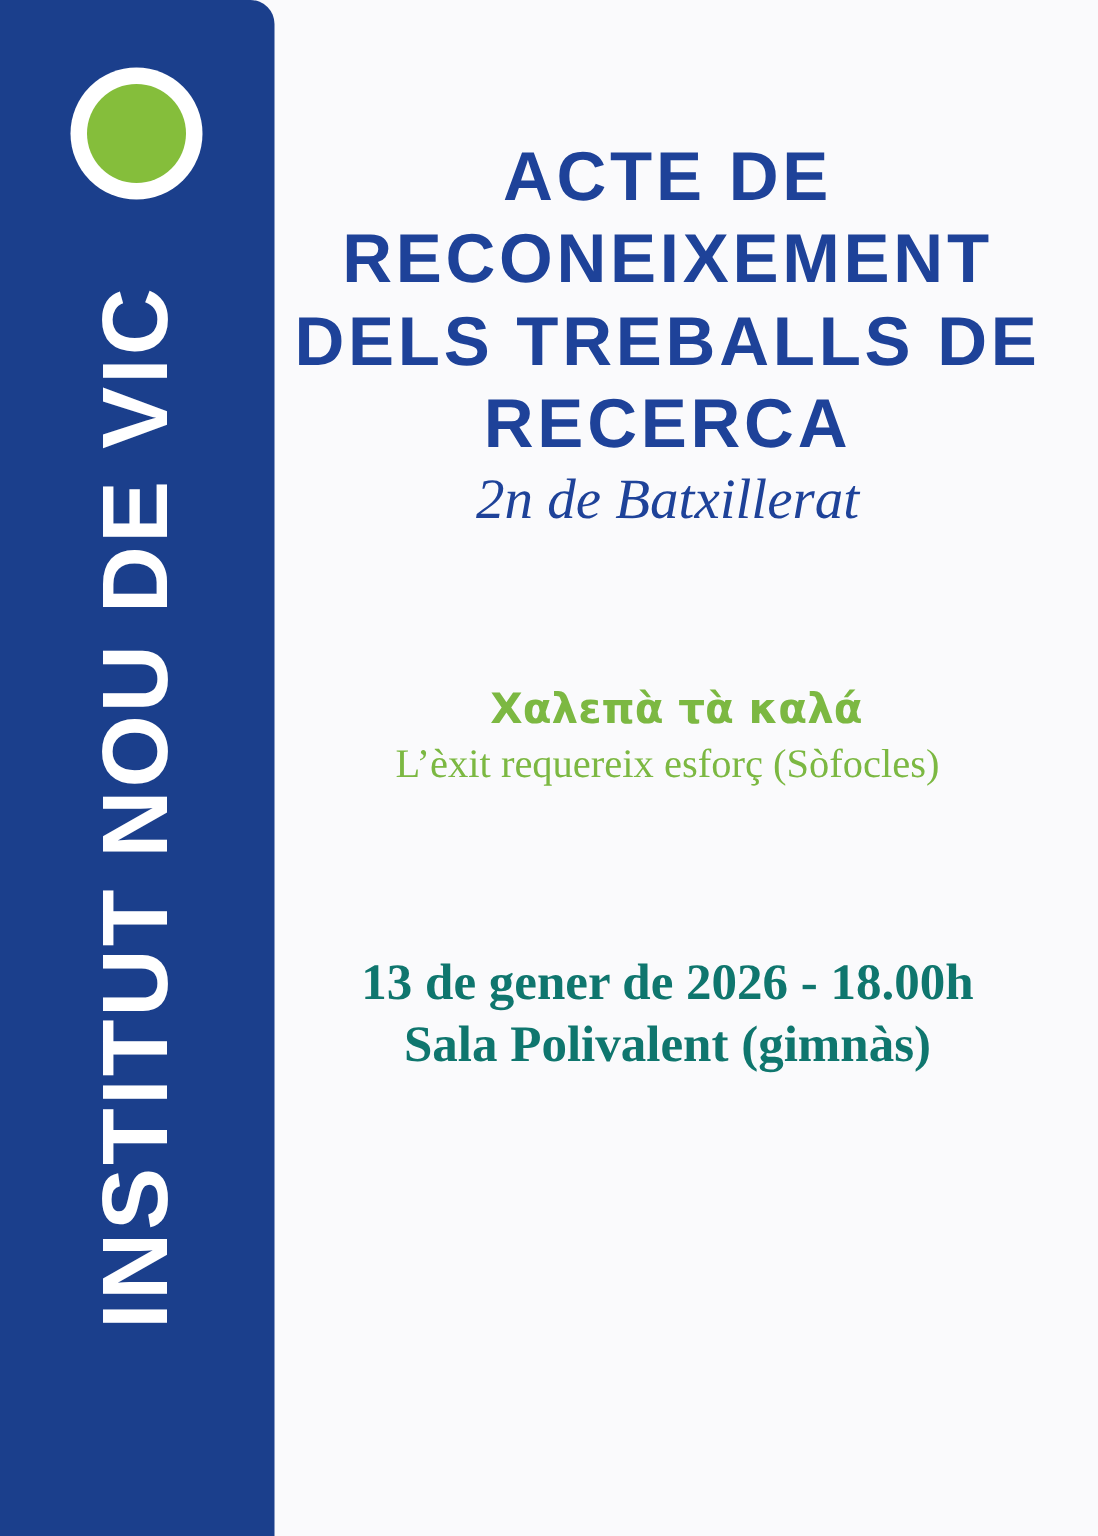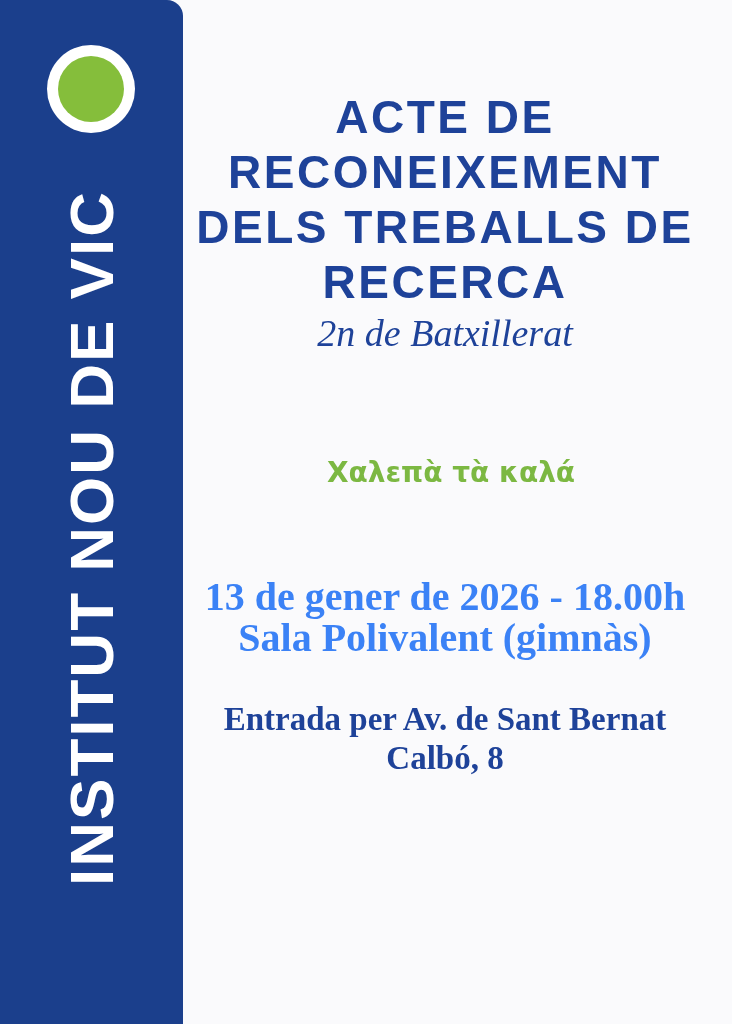--- a/index.html
+++ b/index.html
@@ -93,24 +93,24 @@
     margin-left: 12px;
   }
   .quote-translation {
     margin-top: 2px;
     color: #7CB842;
     font-size: 27px;
     line-height: 35px;
     font-family: "Liberation Serif", serif;
   }
   .event-when-where {
-    margin-top: 86px;
-    color: #3b82f6;
+    margin-top: 108px;
+    color: #0f766e;
     font-weight: bold;
-    font-size: 40px;
+    font-size: 34px;
     line-height: 41px;
     font-family: "Liberation Serif", serif;
   }
   .entrance-info {
     margin-top: 42px;
     color: #1E4299;
     font-weight: bold;
     font-size: 33px;
     line-height: 39px;
     font-family: "Liberation Serif", serif;
@@ -132,21 +132,20 @@
 
     <div class="event-title multiline">ACTE DE
 RECONEIXEMENT
 DELS TREBALLS DE
 RECERCA</div>
 
     <div class="event-subtitle">2n de Batxillerat</div>
 
     <div class="greek-quote">Χαλεπὰ τὰ καλά</div>
 
+    <div class="quote-translation">L’èxit requereix esforç (Sòfocles)</div>
 
     <div class="event-when-where multiline">13 de gener de 2026 - 18.00h
 Sala Polivalent (gimnàs)</div>
 
-    <div class="entrance-info multiline">Entrada per Av. de Sant Bernat
-Calbó, 8</div>
 
   </div>
 </div>
 
 </body></html>

